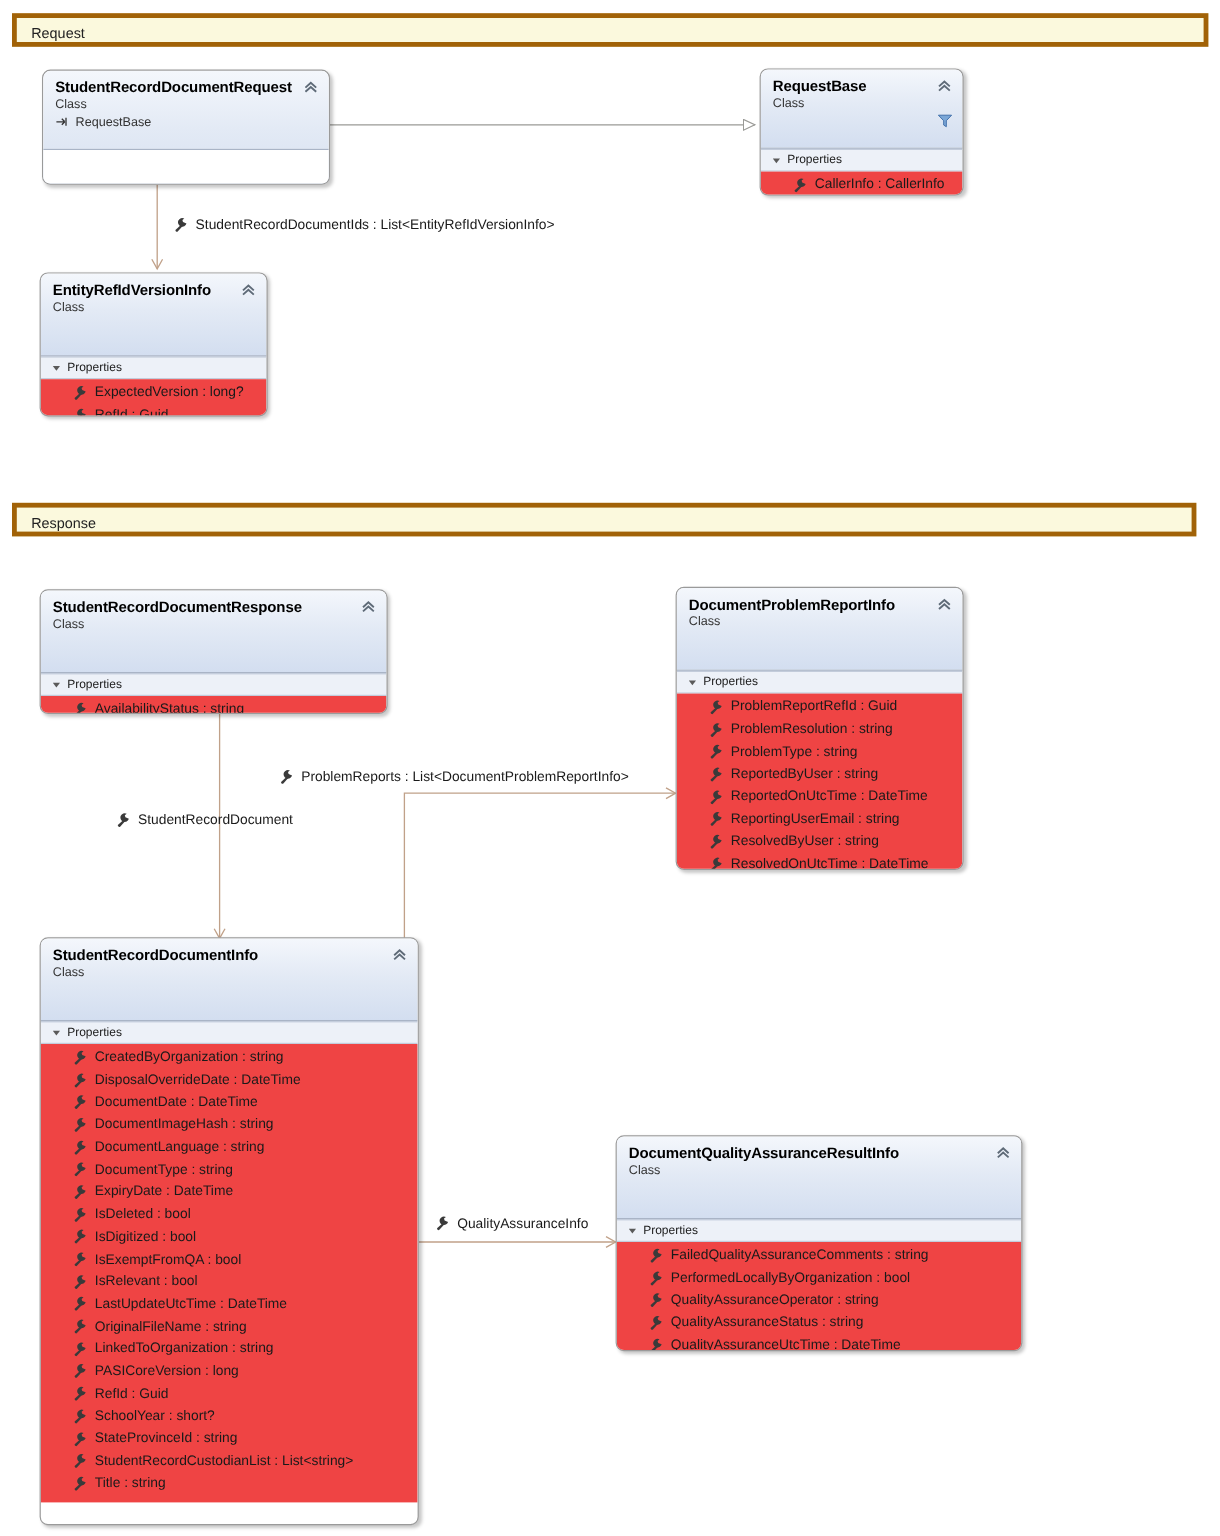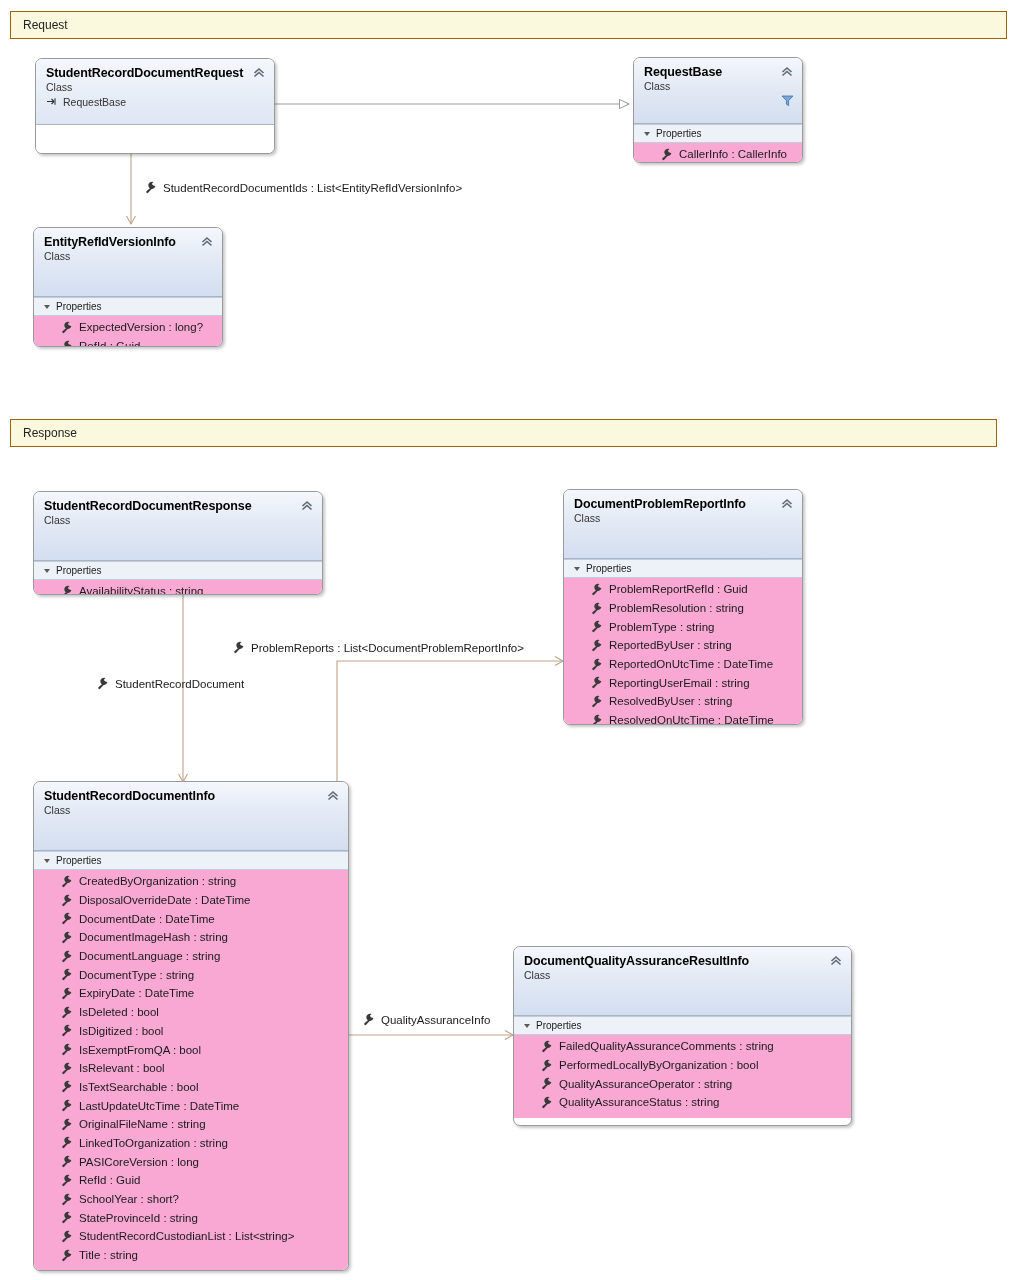--- a/index.html
+++ b/index.html
@@ -15,21 +15,21 @@
     font-size: 12px;
     color: #1a1a1a;
     overflow: hidden;
   }
 
   
   .band {
     position: absolute;
     box-sizing: border-box;
     background: #fbf9dd;
-    border: 1px solid #a16207;
+    border: 4px solid #a16207;
     padding: 6px 12px;
     font-size: 12px;
     color: #222;
   }
 
   
   .cls {
     position: absolute;
     box-sizing: border-box;
     background: #ffffff;
@@ -96,21 +96,21 @@
     width: 0;
     height: 0;
     border-left: 4px solid #5a5a5a;
     border-top: 3.5px solid transparent;
     border-bottom: 3.5px solid transparent;
     transform: rotate(90deg);
     margin-left: 1px;
   }
   .prop-list {
     padding: 2px 0 6px 0;
-    background: #f9a8d4;
+    background: #ef4444;
   }
   .prop {
     display: flex;
     align-items: center;
     gap: 6px;
     padding: 0 10px 0 26px;
     height: 18.7px;
     font-size: 11.5px;
     color: #1a1a1a;
     white-space: nowrap;
@@ -442,27 +442,20 @@
           <path d="M9.6,1.1 A3.6,3.6 0 1 0 11.4,5.3 L11.4,5.3 L8.5,4.1 L8.0,2.4 Z" fill="#3a3a3a"></path>
           <path d="M7.6,5.7 L2.2,10.6 A1.35,1.35 0 0 0 3.9,12.1 L8.6,7.0 Z" fill="#3a3a3a"></path>
         </svg>
         <span>IsRelevant : bool</span>
       </div>
       <div class="prop">
         <svg class="wrench" viewBox="0 0 13 13">
           <path d="M9.6,1.1 A3.6,3.6 0 1 0 11.4,5.3 L11.4,5.3 L8.5,4.1 L8.0,2.4 Z" fill="#3a3a3a"></path>
           <path d="M7.6,5.7 L2.2,10.6 A1.35,1.35 0 0 0 3.9,12.1 L8.6,7.0 Z" fill="#3a3a3a"></path>
         </svg>
-        <span>IsTextSearchable : bool</span>
-      </div>
-      <div class="prop">
-        <svg class="wrench" viewBox="0 0 13 13">
-          <path d="M9.6,1.1 A3.6,3.6 0 1 0 11.4,5.3 L11.4,5.3 L8.5,4.1 L8.0,2.4 Z" fill="#3a3a3a"></path>
-          <path d="M7.6,5.7 L2.2,10.6 A1.35,1.35 0 0 0 3.9,12.1 L8.6,7.0 Z" fill="#3a3a3a"></path>
-        </svg>
         <span>LastUpdateUtcTime : DateTime</span>
       </div>
       <div class="prop">
         <svg class="wrench" viewBox="0 0 13 13">
           <path d="M9.6,1.1 A3.6,3.6 0 1 0 11.4,5.3 L11.4,5.3 L8.5,4.1 L8.0,2.4 Z" fill="#3a3a3a"></path>
           <path d="M7.6,5.7 L2.2,10.6 A1.35,1.35 0 0 0 3.9,12.1 L8.6,7.0 Z" fill="#3a3a3a"></path>
         </svg>
         <span>OriginalFileName : string</span>
       </div>
       <div class="prop">
@@ -551,20 +544,27 @@
           <path d="M7.6,5.7 L2.2,10.6 A1.35,1.35 0 0 0 3.9,12.1 L8.6,7.0 Z" fill="#3a3a3a"></path>
         </svg>
         <span>QualityAssuranceOperator : string</span>
       </div>
       <div class="prop">
         <svg class="wrench" viewBox="0 0 13 13">
           <path d="M9.6,1.1 A3.6,3.6 0 1 0 11.4,5.3 L11.4,5.3 L8.5,4.1 L8.0,2.4 Z" fill="#3a3a3a"></path>
           <path d="M7.6,5.7 L2.2,10.6 A1.35,1.35 0 0 0 3.9,12.1 L8.6,7.0 Z" fill="#3a3a3a"></path>
         </svg>
         <span>QualityAssuranceStatus : string</span>
+      </div>
+      <div class="prop">
+        <svg class="wrench" viewBox="0 0 13 13">
+          <path d="M9.6,1.1 A3.6,3.6 0 1 0 11.4,5.3 L11.4,5.3 L8.5,4.1 L8.0,2.4 Z" fill="#3a3a3a"></path>
+          <path d="M7.6,5.7 L2.2,10.6 A1.35,1.35 0 0 0 3.9,12.1 L8.6,7.0 Z" fill="#3a3a3a"></path>
+        </svg>
+        <span>QualityAssuranceUtcTime : DateTime</span>
       </div>
     </div>
 </div>
 
 <div class="conn-label" style="left:144px; top:181px;">
   <svg class="wrench" viewBox="0 0 13 13">
     <path d="M9.6,1.1 A3.6,3.6 0 1 0 11.4,5.3 L11.4,5.3 L8.5,4.1 L8.0,2.4 Z" fill="#3a3a3a"></path>
     <path d="M7.6,5.7 L2.2,10.6 A1.35,1.35 0 0 0 3.9,12.1 L8.6,7.0 Z" fill="#3a3a3a"></path>
   </svg>
   <span>StudentRecordDocumentIds : List&lt;EntityRefIdVersionInfo&gt;</span>

